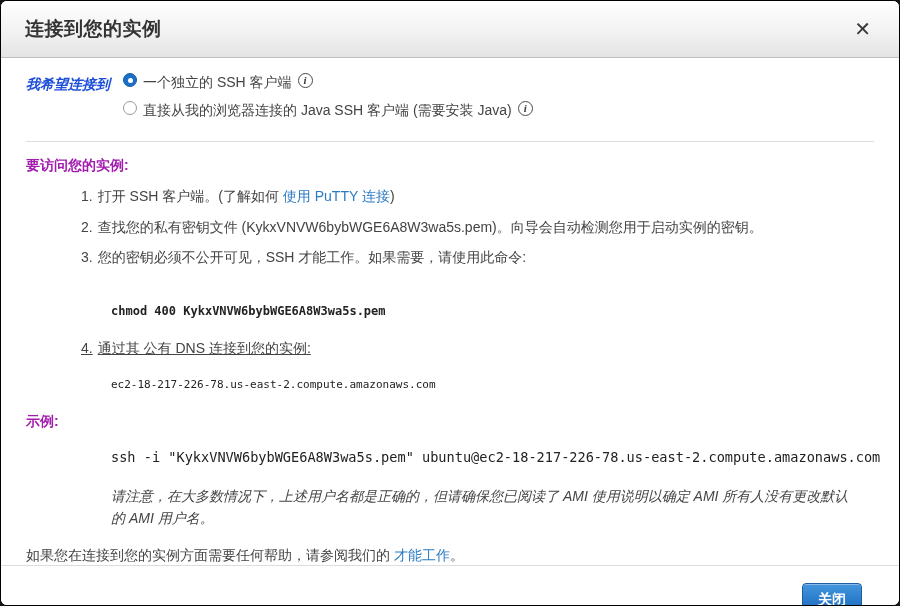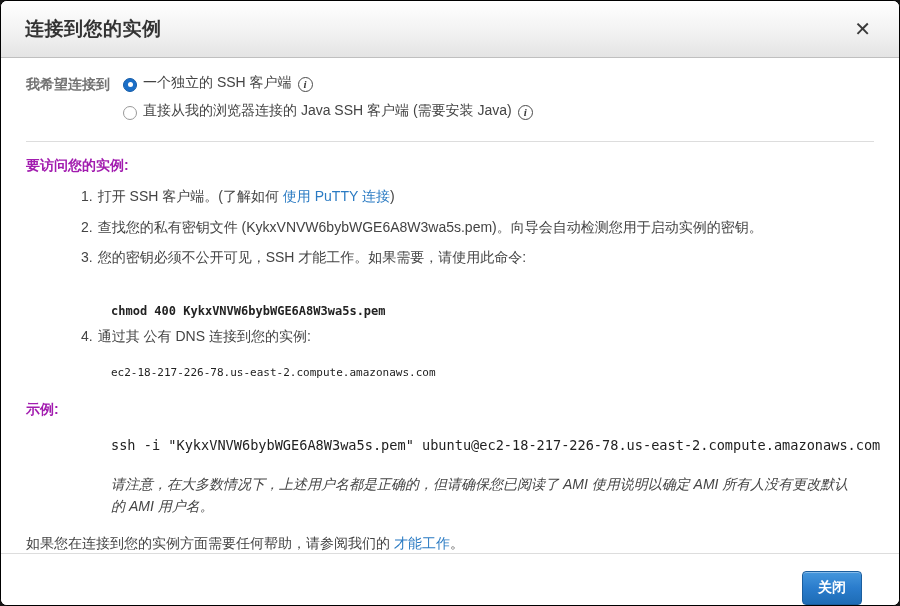--- a/index.html
+++ b/index.html
@@ -44,28 +44,29 @@
     flex: 1 1 auto;
     padding: 15px 25px 0 25px;
     font-size: 14px;
     color: #444444;
     line-height: 1.35;
   }
   
   .option-row { display: flex; }
   .option-label {
     font-weight: bold;
-    color: #737373;
+    color: #1d4ed8;
     width: 97px;
     flex: none;
     padding-top: 2px;
+    font-style: italic;
   }
   .radio-group { flex: 1; }
   .radio-row {
-    display: flex; align-items: flex-end;
+    display: flex; align-items: flex-start;
     margin-bottom: 9px;
     cursor: pointer;
   }
   .radio {
     width: 14px; height: 14px;
     border-radius: 50%;
     flex: none;
     margin-right: 6px;
     display: inline-flex; align-items: center; justify-content: center;
   }
@@ -103,21 +104,21 @@
   .link { color: #2b7bc3; cursor: pointer; }
   .code {
     font-family: "DejaVu Sans Mono", "Liberation Mono", monospace;
     color: #222222;
     margin-left: 85px;
     white-space: nowrap;
   }
   .code-chmod { margin-top: 36px; font-size: 12px; font-weight: bold; }
   .code-dns   { margin-top: 21px; font-size: 11px; }
   .code-ssh   { margin-top: 17px; font-size: 13.6px; }
-  .step-after-code { margin-top: 7px; }
+  .step-after-code { margin-top: 19px; text-decoration: underline; }
   .example-heading { margin-top: 19px; }
   .note {
     margin: 18px 25px 0 85px;
     line-height: 1.6;
     font-style: italic;
   }
   .help-line { margin-top: 17px; }
   .dlg-footer {
     flex: none;
     height: 68px;

